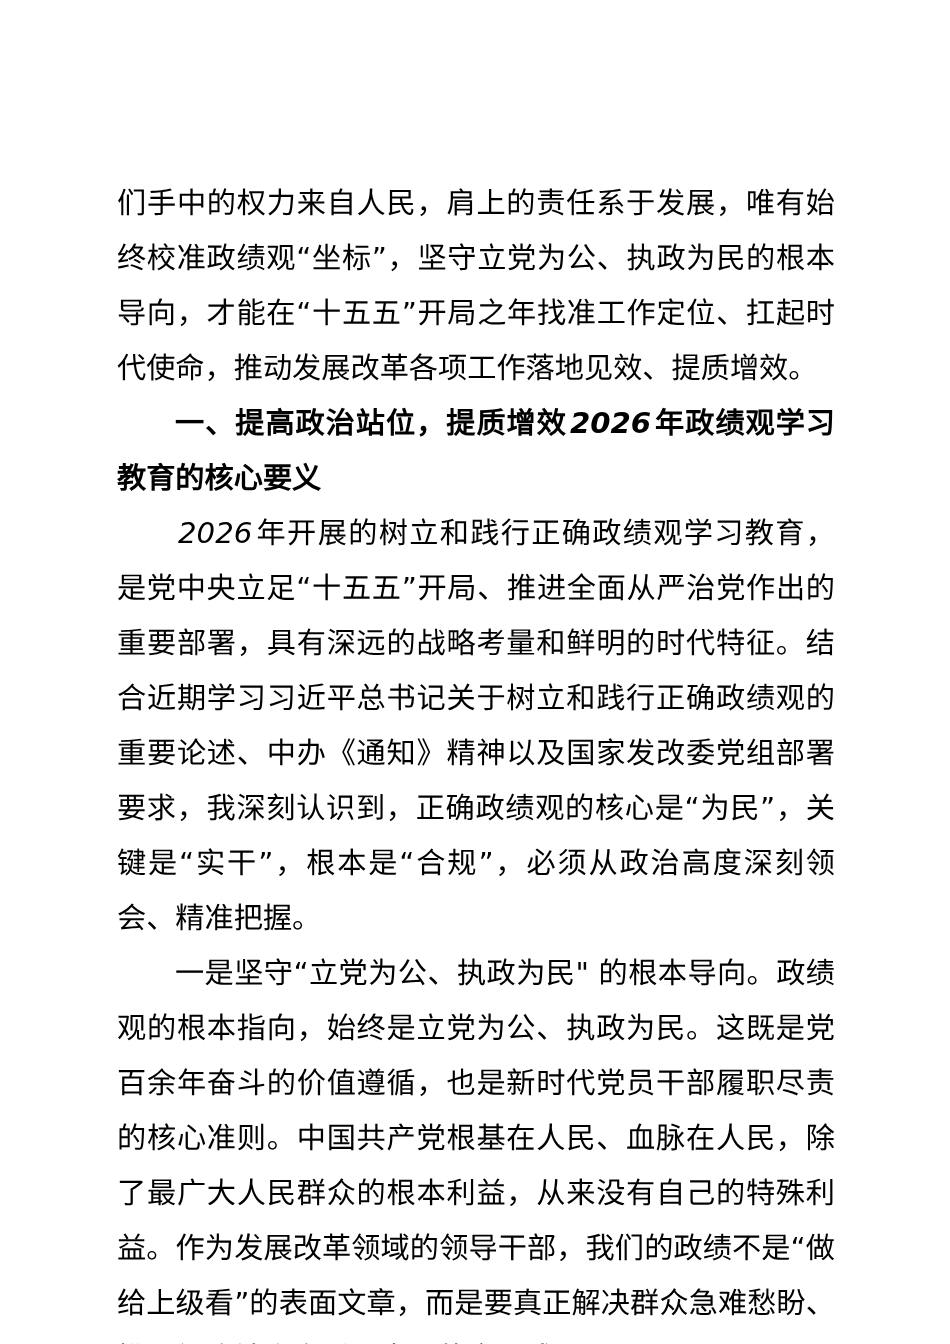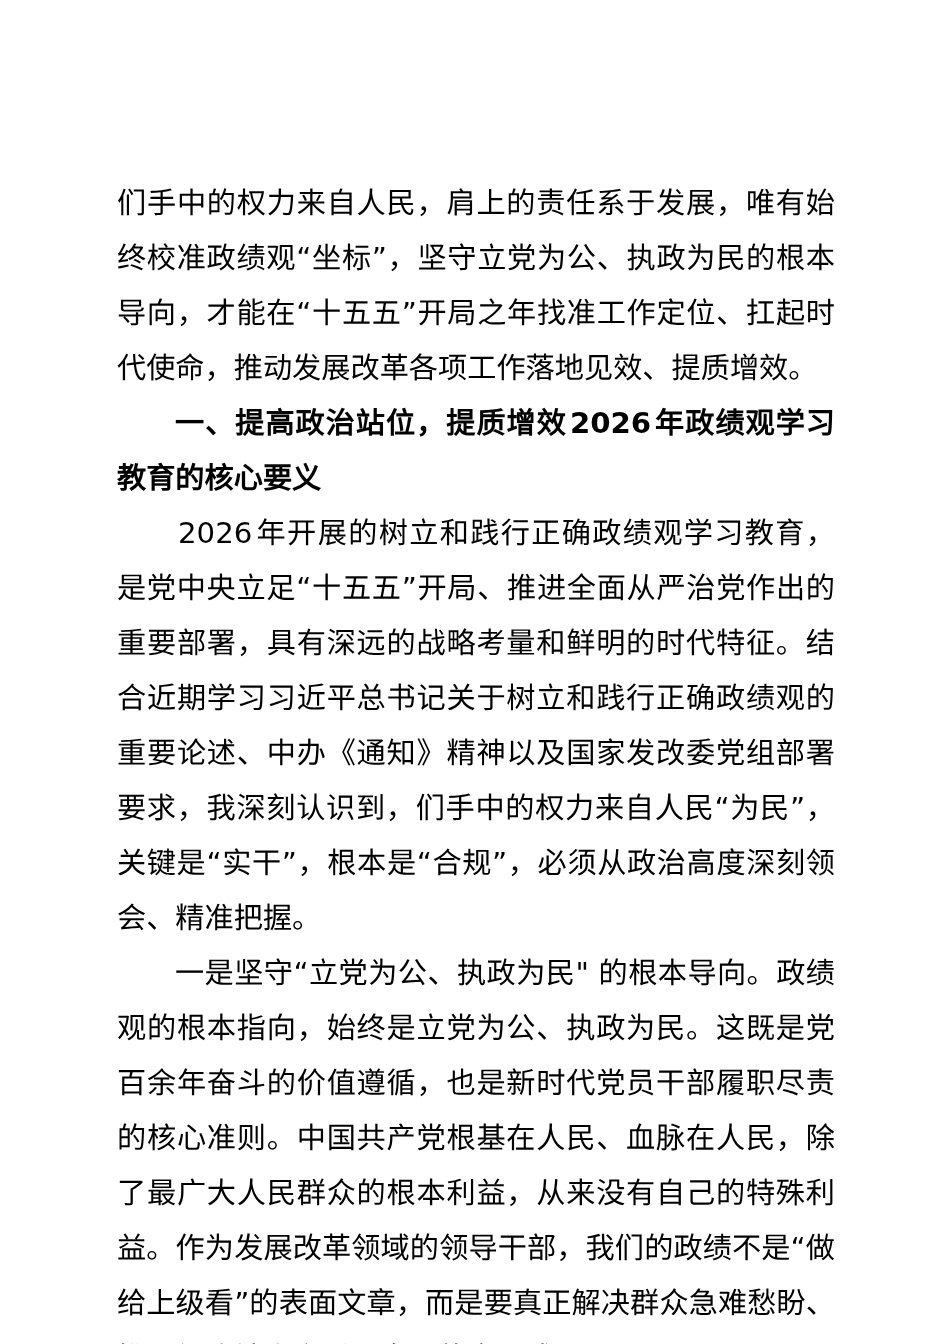--- a/index.html
+++ b/index.html
@@ -52,34 +52,35 @@
   .para.heading {
     font-weight: 700;
     text-indent: 58px;
   }
 
   
   .num {
     font-family: "DejaVu Sans", "Liberation Sans", sans-serif;
     letter-spacing: 0px;
     padding: 0 3px;
+    font-style: italic;
   }
 
   .para.heading .num {
     font-weight: 700;
   }
 </style>
 </head>
 <body>
 
 <div class="page">
   <div class="text-block">
 
     <p class="para">们手中的权力来自人民，肩上的责任系于发展，唯有始终校准政绩观“坐标”，坚守立党为公、执政为民的根本导向，才能在“十五五”开局之年找准工作定位、扛起时代使命，推动发展改革各项工作落地见效、提质增效。</p>
 
     <p class="para heading"><span>一、提高政治站位，提质增效</span><span class="num">2026</span><span>年政绩观学习教育的核心要义</span></p>
 
-    <p class="para indent"><span class="num">2026</span><span>年开展的树立和践行正确政绩观学习教育，是党中央立足“十五五”开局、推进全面从严治党作出的重要部署，具有深远的战略考量和鲜明的时代特征。结合近期学习习近平总书记关于树立和践行正确政绩观的重要论述、中办《通知》精神以及国家发改委党组部署要求，我深刻认识到，们手中的权力来自人民“为民”，关键是“实干”，根本是“合规”，必须从政治高度深刻领会、精准把握。</span></p>
+    <p class="para indent"><span class="num">2026</span><span>年开展的树立和践行正确政绩观学习教育，是党中央立足“十五五”开局、推进全面从严治党作出的重要部署，具有深远的战略考量和鲜明的时代特征。结合近期学习习近平总书记关于树立和践行正确政绩观的重要论述、中办《通知》精神以及国家发改委党组部署要求，我深刻认识到，正确政绩观的核心是“为民”，关键是“实干”，根本是“合规”，必须从政治高度深刻领会、精准把握。</span></p>
 
     <p class="para indent">一是坚守“立党为公、执政为民" 的根本导向。政绩观的根本指向，始终是立党为公、执政为民。这既是党百余年奋斗的价值遵循，也是新时代党员干部履职尽责的核心准则。中国共产党根基在人民、血脉在人民，除了最广大人民群众的根本利益，从来没有自己的特殊利益。作为发展改革领域的领导干部，我们的政绩不是“做给上级看”的表面文章，而是要真正解决群众急难愁盼、推动经济社会高质量发展的实际成</p>
 
   </div>
 </div>
 
 </body></html>

